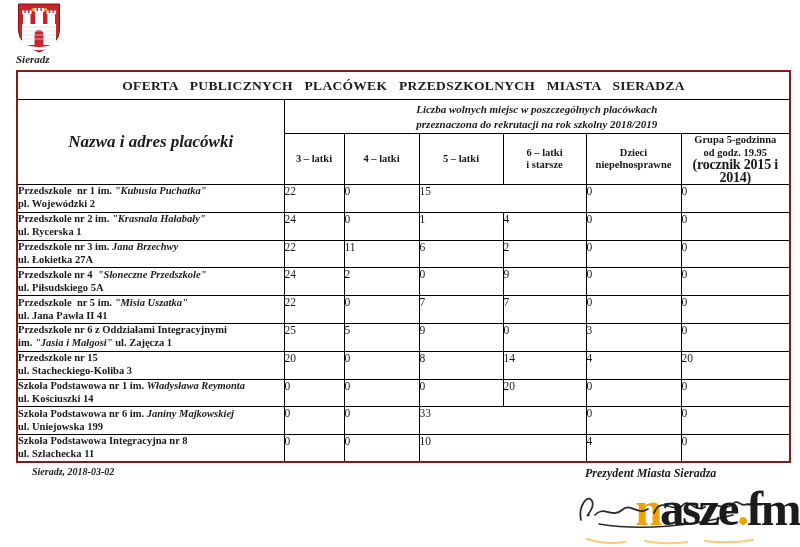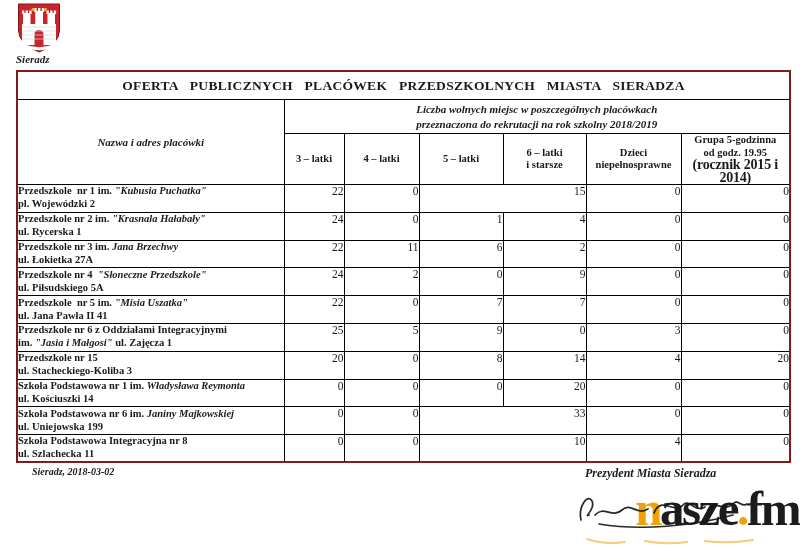--- a/index.html
+++ b/index.html
@@ -9,32 +9,32 @@
   
   .coa{position:absolute;left:17px;top:3px;width:44px;height:50px;}
   .logo-label{position:absolute;left:16px;top:53px;font-size:11px;font-weight:bold;font-style:italic;color:#222;}
 
   
   table.offer{position:absolute;left:16px;top:70px;width:773px;border-collapse:collapse;
               table-layout:fixed;border:2px solid #7f1d1d;}
   table.offer th,table.offer td{border:1px solid #000;padding:0;}
   .title-cell{height:27px;font-size:13.5px;font-weight:bold;text-align:center;
               word-spacing:8px;letter-spacing:.3px;vertical-align:middle;}
-  .name-head{font-size:11px;font-weight:bold;font-style:italic;vertical-align:middle;}
+  .name-head{font-size:17px;font-weight:bold;font-style:italic;vertical-align:middle;}
   .group-head{height:33px;font-size:11px;font-weight:bold;font-style:italic;
               vertical-align:middle;line-height:15px;}
   #colrow th{height:37px;font-size:10.5px;font-weight:bold;text-align:center;
              vertical-align:middle;line-height:12.5px;padding:0 1px;}
   #colrow th div.small{font-size:14px;letter-spacing:-.2px;}
   tbody tr{height:27.8px;}
   .name-cell{padding:1px 3px 1px 5px;font-size:10.5px;font-weight:bold;
              line-height:12.9px;vertical-align:middle;}
   .name-cell .seg{white-space:pre-wrap;}
   .name-cell .it{font-style:italic;}
-  .val-cell{text-align:right;vertical-align:top;padding-top:3px;font-size:11.5px;font-weight:normal;}
+  .val-cell{text-align:left;vertical-align:top;padding-top:3px;font-size:11.5px;font-weight:normal;}
 
   
   .footer-left{position:absolute;left:32px;top:466px;font-size:10px;font-weight:bold;font-style:italic;}
   .footer-right{position:absolute;left:585px;top:466px;font-size:12px;font-weight:bold;font-style:italic;}
 
   
   .watermark{position:absolute;right:1px;top:483px;font-size:49px;font-weight:bold;
              letter-spacing:-2.5px;line-height:1.05;white-space:nowrap;}
   .wm-black{color:#1c1c1c;}
   .wm-orange{color:#f2a105;}

